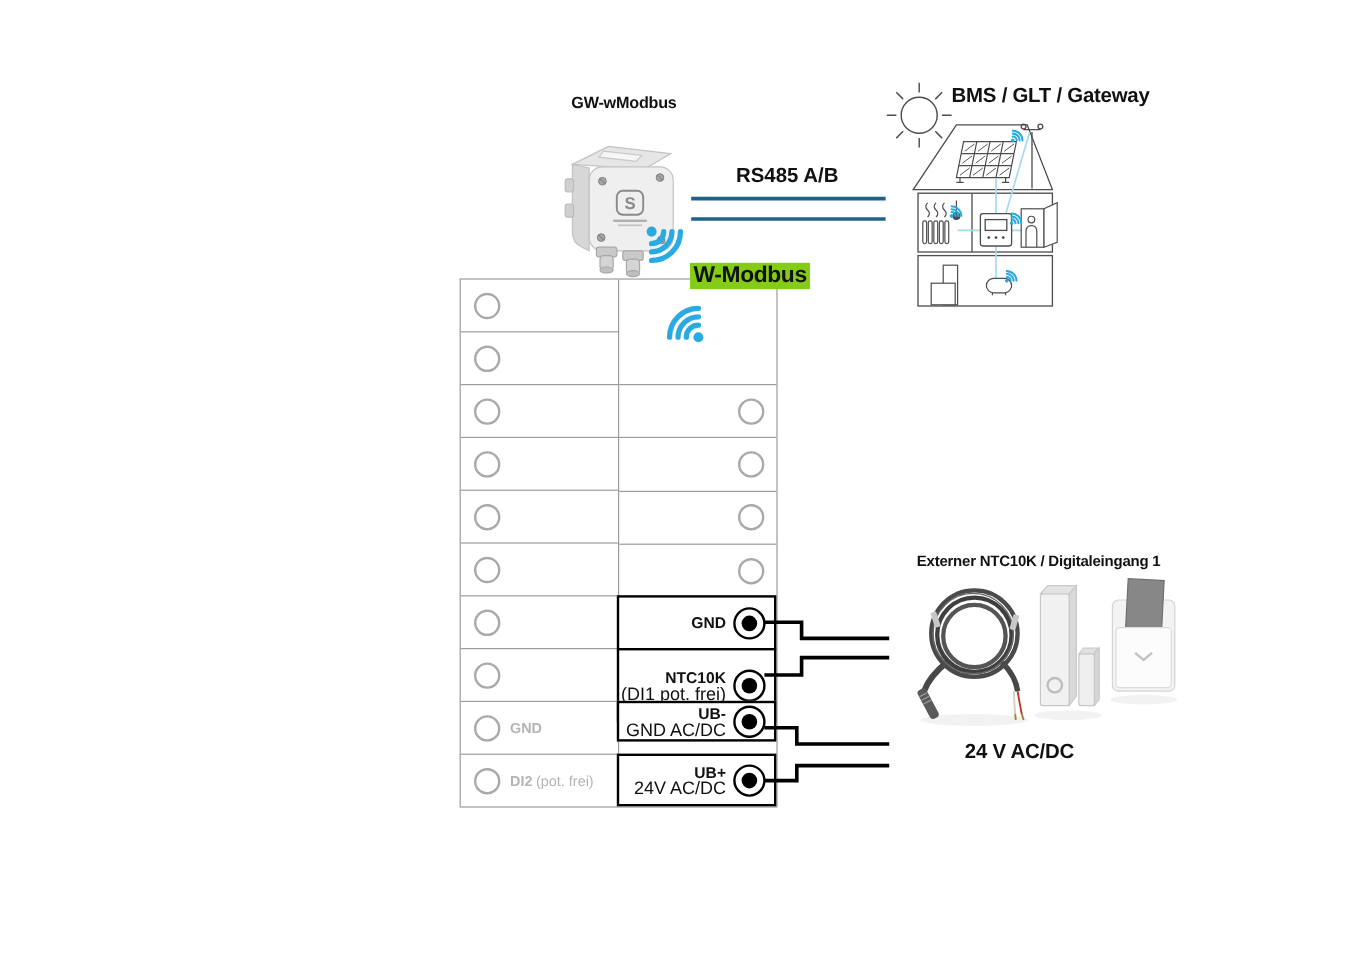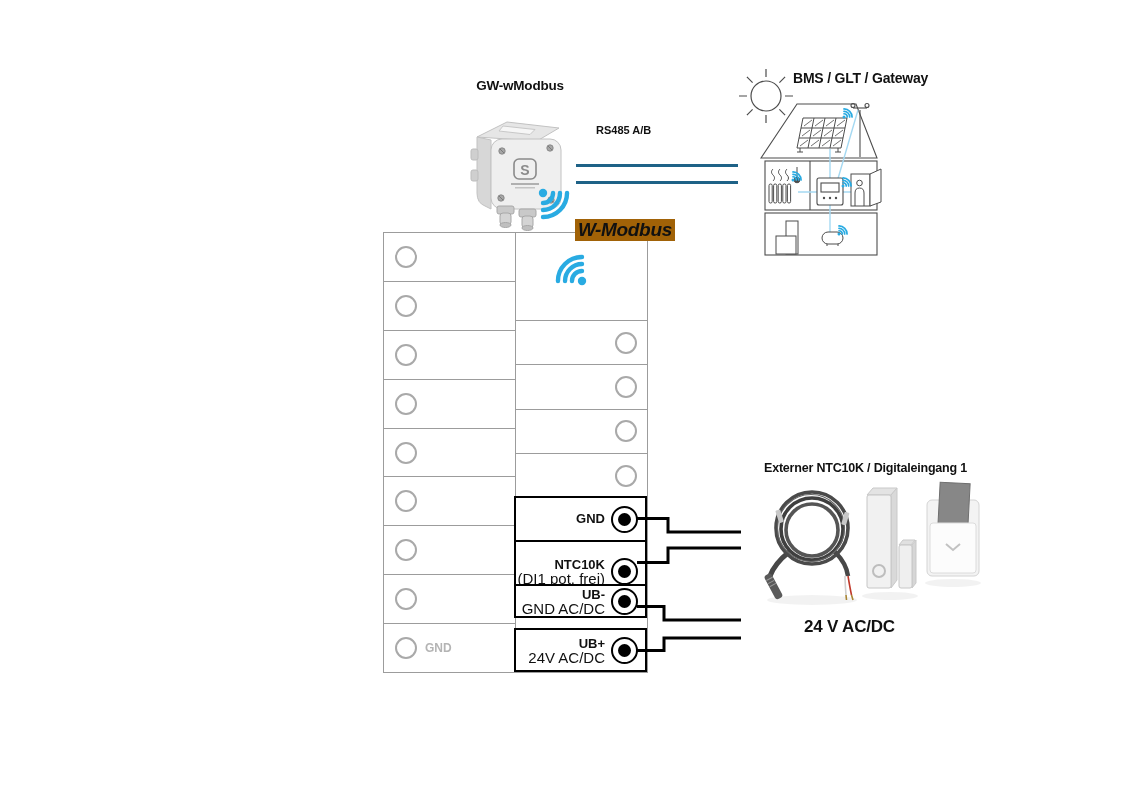--- a/index.html
+++ b/index.html
@@ -6,25 +6,25 @@
   html,body { width:1132px; height:800px; background:#fff;
     font-family:"Liberation Sans", sans-serif; color:#111; }
   .canvas { position:relative; width:1132px; height:800px; background:#fff; overflow:hidden;border-radius:30px; }
   .abs { position:absolute; }
 
   
   .device-title { left:420px; top:78px; width:200px; text-align:center;
     font-size:13.5px; font-weight:bold; letter-spacing:-0.2px; }
   .device-subtitle { left:308px; top:93px; width:260px; text-align:center;
     font-size:12px; letter-spacing:-0.3px; }
-  .rs485-label { left:596px; top:124px; width:120px; 
-    font-size:11px; font-weight:bold; }
+  .rs485-label { left:596px; top:137px; width:120px; text-align:center;
+    font-size:17px; font-weight:bold; }
   .wmodbus-label { left:575px; top:219px; font-size:19px; font-weight:bold;
-    background:#a16207; padding:0 3px; z-index:4; letter-spacing:-0.3px;font-style:italic; }
-  .bms-label { left:793px; top:70px; font-size:14px; font-weight:bold; letter-spacing:-0.2px; }
+    background:#84cc16; padding:0 3px; z-index:4; letter-spacing:-0.3px; }
+  .bms-label { left:793px; top:70px; font-size:17px; font-weight:bold; letter-spacing:-0.2px; }
   .external-label { left:764px; top:461px; font-size:12.5px; font-weight:bold; letter-spacing:-0.2px; }
   .power-label { left:764px; top:617px; font-size:17px; font-weight:bold; letter-spacing:-0.2px;margin-left:40px; }
 
   
   .tbl { left:383px; top:232px; width:265px; height:441px;
     border:1px solid #9c9c9c; z-index:1; }
   .tleft { position:absolute; left:0; top:0; width:132px; height:439px;
     display:flex; flex-direction:column; border-right:1px solid #9c9c9c; }
   .lcell { flex:1; border-bottom:1px solid #9c9c9c; display:flex;
     align-items:center; gap:8px; padding-left:11px; }
@@ -202,20 +202,24 @@
       <div class="lcell">
           <span class="term-circle"></span>
         </div>
       <div class="lcell">
           <span class="term-circle"></span>
         </div>
       <div class="lcell">
         <span class="term-circle"></span>
         <span class="gray-label"><span class="b">GND</span><span class="n"></span></span>
       </div>
+      <div class="lcell">
+        <span class="term-circle"></span>
+        <span class="gray-label"><span class="b">DI2</span><span class="n">(pot. frei)</span></span>
+      </div>
     </div>
 
     <div class="tright">
       <div class="rwifi">
         <svg style="position:absolute;left:30px;top:12px;" width="44" height="44" viewBox="0 0 44 44">
           <g transform="translate(36,36) rotate(-45)">
             <circle r="4.2" fill="#29ABE2"></circle>
             <path d="M-7.1,-7.1 A10,10 0 0 1 7.1,-7.1 M-12,-12 A17,17 0 0 1 12,-12 M-17,-17 A24,24 0 0 1 17,-17" fill="none" stroke="#29ABE2" stroke-width="4.4" stroke-linecap="round"></path>
           </g>
         </svg>

